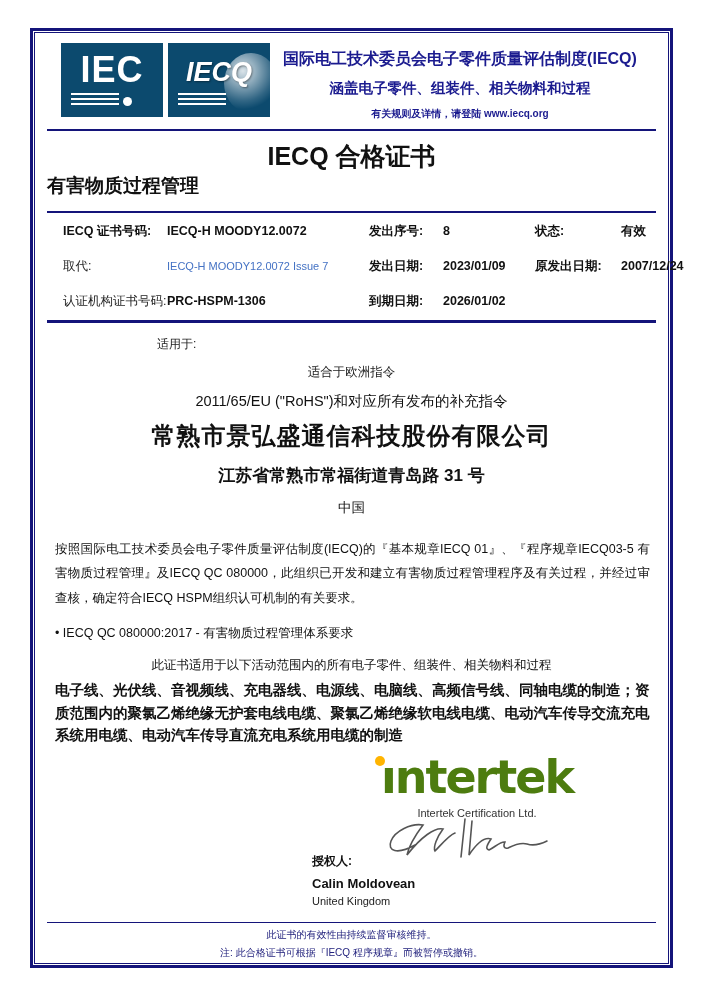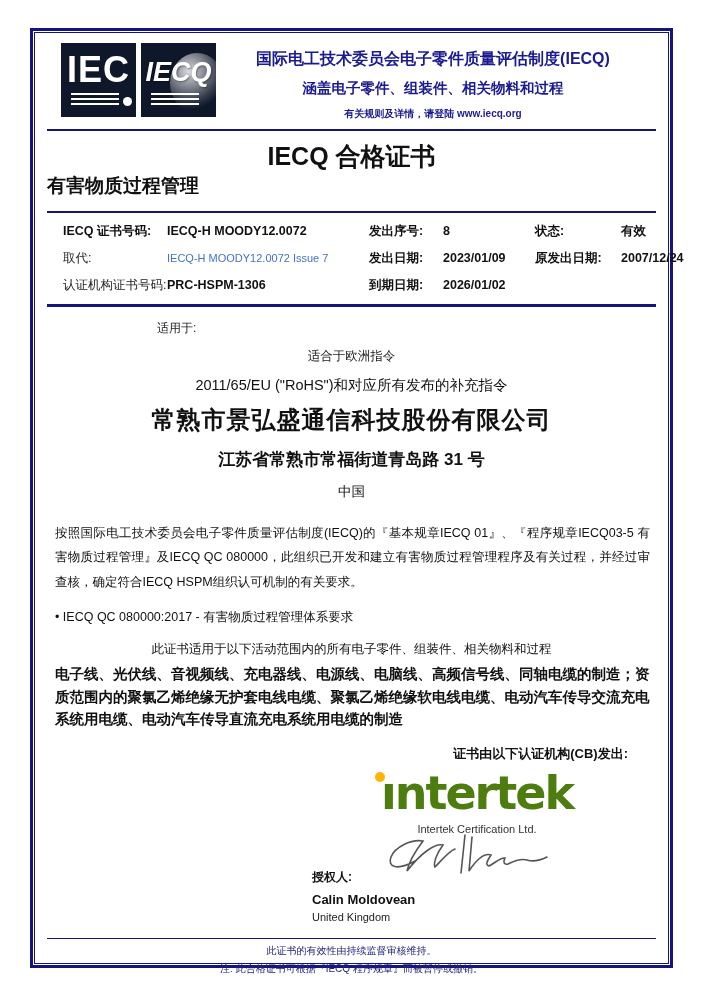--- a/index.html
+++ b/index.html
@@ -5,21 +5,21 @@
   * { margin:0; padding:0; box-sizing:border-box; }
   html,body { width:707px; height:1000px; background:#fff; }
   body { font-family:"Liberation Sans","DejaVu Sans",sans-serif; color:#111; }
   .page { position:relative; width:707px; height:1000px; background:#fff; overflow:hidden; }
   .frame { position:absolute; left:30px; top:28px; width:643px; height:940px; border:3px solid #14147a; }
   .frame-inner { position:absolute; inset:1px; border:1px solid #14147a; padding:8px 12px 4px; display:flex; flex-direction:column; }
 
   
   .header { display:flex; align-items:flex-start; gap:6px; padding:2px 12px 8px 14px; }
   .logos { display:flex; gap:5px; }
-  .logo { width:75px; height:74px; background:#0f172a; color:#fff; position:relative; overflow:hidden; }
+  .logo { width:102px; height:74px; background:#0c4a6e; color:#fff; position:relative; overflow:hidden; }
   .logo .logo-word { position:absolute; top:6px; left:0; right:0; text-align:center; font-weight:bold; }
   .logo-iec .logo-word { font-size:36px; letter-spacing:1px; }
   .logo-iecq .logo-word { font-size:27px; font-style:italic; top:14px; text-shadow:1px 1px 2px rgba(0,0,0,.4); }
   .logo-lines { position:absolute; left:10px; bottom:12px; width:48px; height:12px;
     background:repeating-linear-gradient(to bottom,#fff 0 2px,transparent 2px 5px); }
   .logo-dot { position:absolute; left:62px; bottom:11px; width:9px; height:9px; border-radius:50%; background:#fff; }
   .logo-globe { position:absolute; right:-8px; top:10px; width:54px; height:60px; border-radius:50%;
     background:radial-gradient(circle at 35% 30%, rgba(255,255,255,.85), rgba(255,255,255,.15) 55%, rgba(255,255,255,0) 70%); }
   .header-text { flex:1; text-align:center; color:#1b1b8f; padding-top:6px; }
   .org-line { font-size:16px; font-weight:bold; }
@@ -29,21 +29,21 @@
 
   .rule { border:none; border-top:2px solid #14147a; }
   .rule-thin { border:none; border-top:1px solid #14147a; }
   .double-rule { border-top:2px solid #14147a; border-bottom:1px solid #14147a; height:4px; }
 
   .title-main { text-align:center; font-size:25px; font-weight:bold; margin-top:9px; }
   .title-sub  { text-align:left; font-size:19px; font-weight:bold; margin-bottom:12px; }
 
   
   .details { display:grid; grid-template-columns:104px 202px 74px 92px 86px 1fr;
-    row-gap:10px; padding:10px 0 10px 16px; font-size:12.5px; align-items:baseline; }
+    row-gap:18px; padding:10px 0 10px 16px; font-size:12.5px; align-items:baseline; }
   .lbl  { font-weight:bold; }
   .lbl-n{ font-weight:normal; color:#222; }
   .val  { font-weight:bold; }
   .supersedes-link { color:#4472c4; font-size:11px; font-weight:normal; text-decoration:none; }
 
   
   .applies { font-size:12px; color:#222; margin:13px 0 0 110px; }
   .center { text-align:center; }
   .directive-intro { font-size:12.5px; color:#222; margin-top:11px; }
   .directive { font-size:14.5px; margin-top:11px; }
@@ -134,21 +134,20 @@
       <div class="directive-intro center">适合于欧洲指令</div>
       <div class="directive center">2011/65/EU ("RoHS")和对应所有发布的补充指令</div>
       <div class="company center">常熟市景弘盛通信科技股份有限公司</div>
       <div class="company-address center">江苏省常熟市常福街道青岛路 31 号</div>
       <div class="country center">中国</div>
 
       <div class="statement">按照国际电工技术委员会电子零件质量评估制度(IECQ)的『基本规章IECQ 01』、『程序规章IECQ03-5 有害物质过程管理』及IECQ QC 080000，此组织已开发和建立有害物质过程管理程序及有关过程，并经过审查核，确定符合IECQ HSPM组织认可机制的有关要求。</div>
       <div class="bullet-line">• IECQ QC 080000:2017 - 有害物质过程管理体系要求</div>
       <div class="scope-heading">此证书适用于以下活动范围内的所有电子零件、组装件、相关物料和过程</div>
       <div class="scope-text">电子线、光伏线、音视频线、充电器线、电源线、电脑线、高频信号线、同轴电缆的制造；资质范围内的聚氯乙烯绝缘无护套电线电缆、聚氯乙烯绝缘软电线电缆、电动汽车传导交流充电系统用电缆、电动汽车传导直流充电系统用电缆的制造</div>
-      <div class="cb-issued">证书由以下认证机构(CB)发出:</div>
 
       <div class="issuer">
         <div class="intertek-logo">
           <span class="intertek-text">ıntertek</span>
           <span class="intertek-dot"></span>
         </div>
         <div class="intertek-sub">Intertek Certification Ltd.</div>
         <div class="signature">
           <svg width="200" height="44" viewBox="0 0 200 44">
             <path d="M38,28 C20,38 10,34 14,24 C18,14 34,6 46,8 C40,16 32,28 30,38 C44,20 58,10 66,12 C60,20 56,30 58,34 C64,28 72,18 78,16" fill="none" stroke="#555" stroke-width="1.6" stroke-linecap="round"></path>

